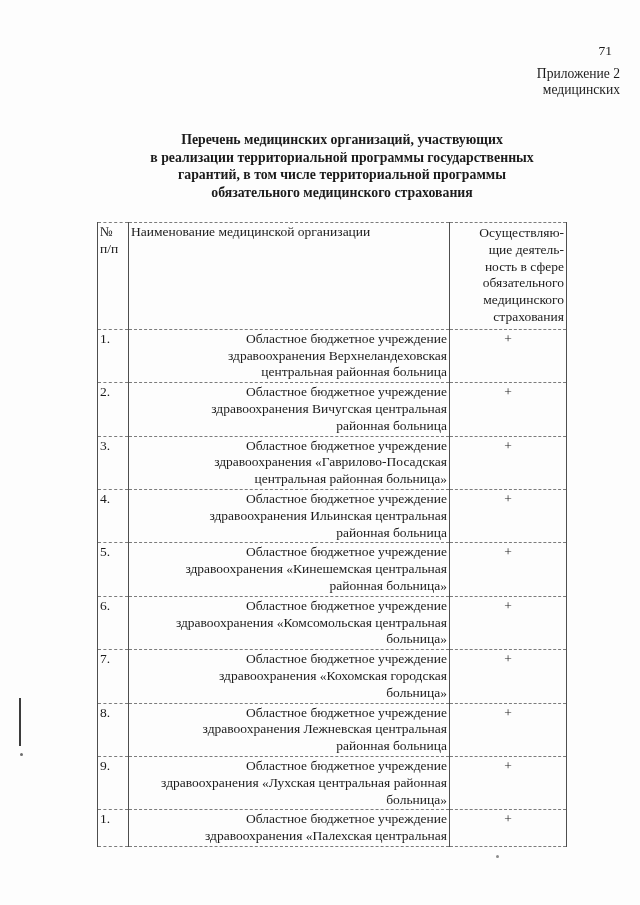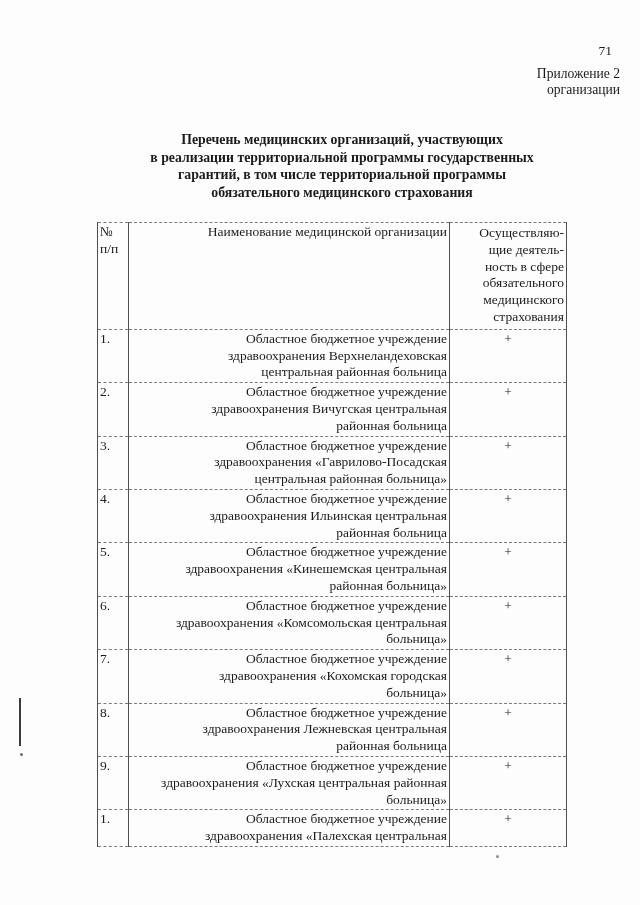--- a/index.html
+++ b/index.html
@@ -56,21 +56,21 @@
     vertical-align: top;
     line-height: 16.8px;
     font-weight: normal;
     white-space: pre-line;
     padding: 1px 2px 1px 2px;
   }
   .col-num   { width: 26px;  text-align: left; padding-left: 4px; }
   .col-name  { width: 316px; padding-left: 7px; padding-right: 5px; text-align: right; }
   .col-oms   { width: 112px; text-align: center; }
   thead .col-num  { text-align: left; }
-  thead .col-name { text-align: right; }
+  thead .col-name { text-align: left; }
   thead .col-oms  { text-align: right; padding-top: 2px; padding-bottom: 3px; }
 
   
   .artifact-line {
     position: absolute;
     left: 19px; top: 698px;
     width: 2px; height: 48px;
     background: #3c3c3c;
   }
   .artifact-dot {
@@ -90,21 +90,21 @@
 </style>
 </head>
 <body>
 
 <div class="page">
 
   <div class="page-number">71</div>
 
   <div class="appendix">
     <div>Приложение 2</div>
-    <div>организации</div>
+    <div>медицинских</div>
   </div>
 
   <h1 class="doc-title">Перечень медицинских организаций, участвующих
 в реализации территориальной программы государственных
 гарантий, в том числе территориальной программы
 обязательного медицинского страхования</h1>
 
   <table class="org-table">
     <thead>
       <tr>

